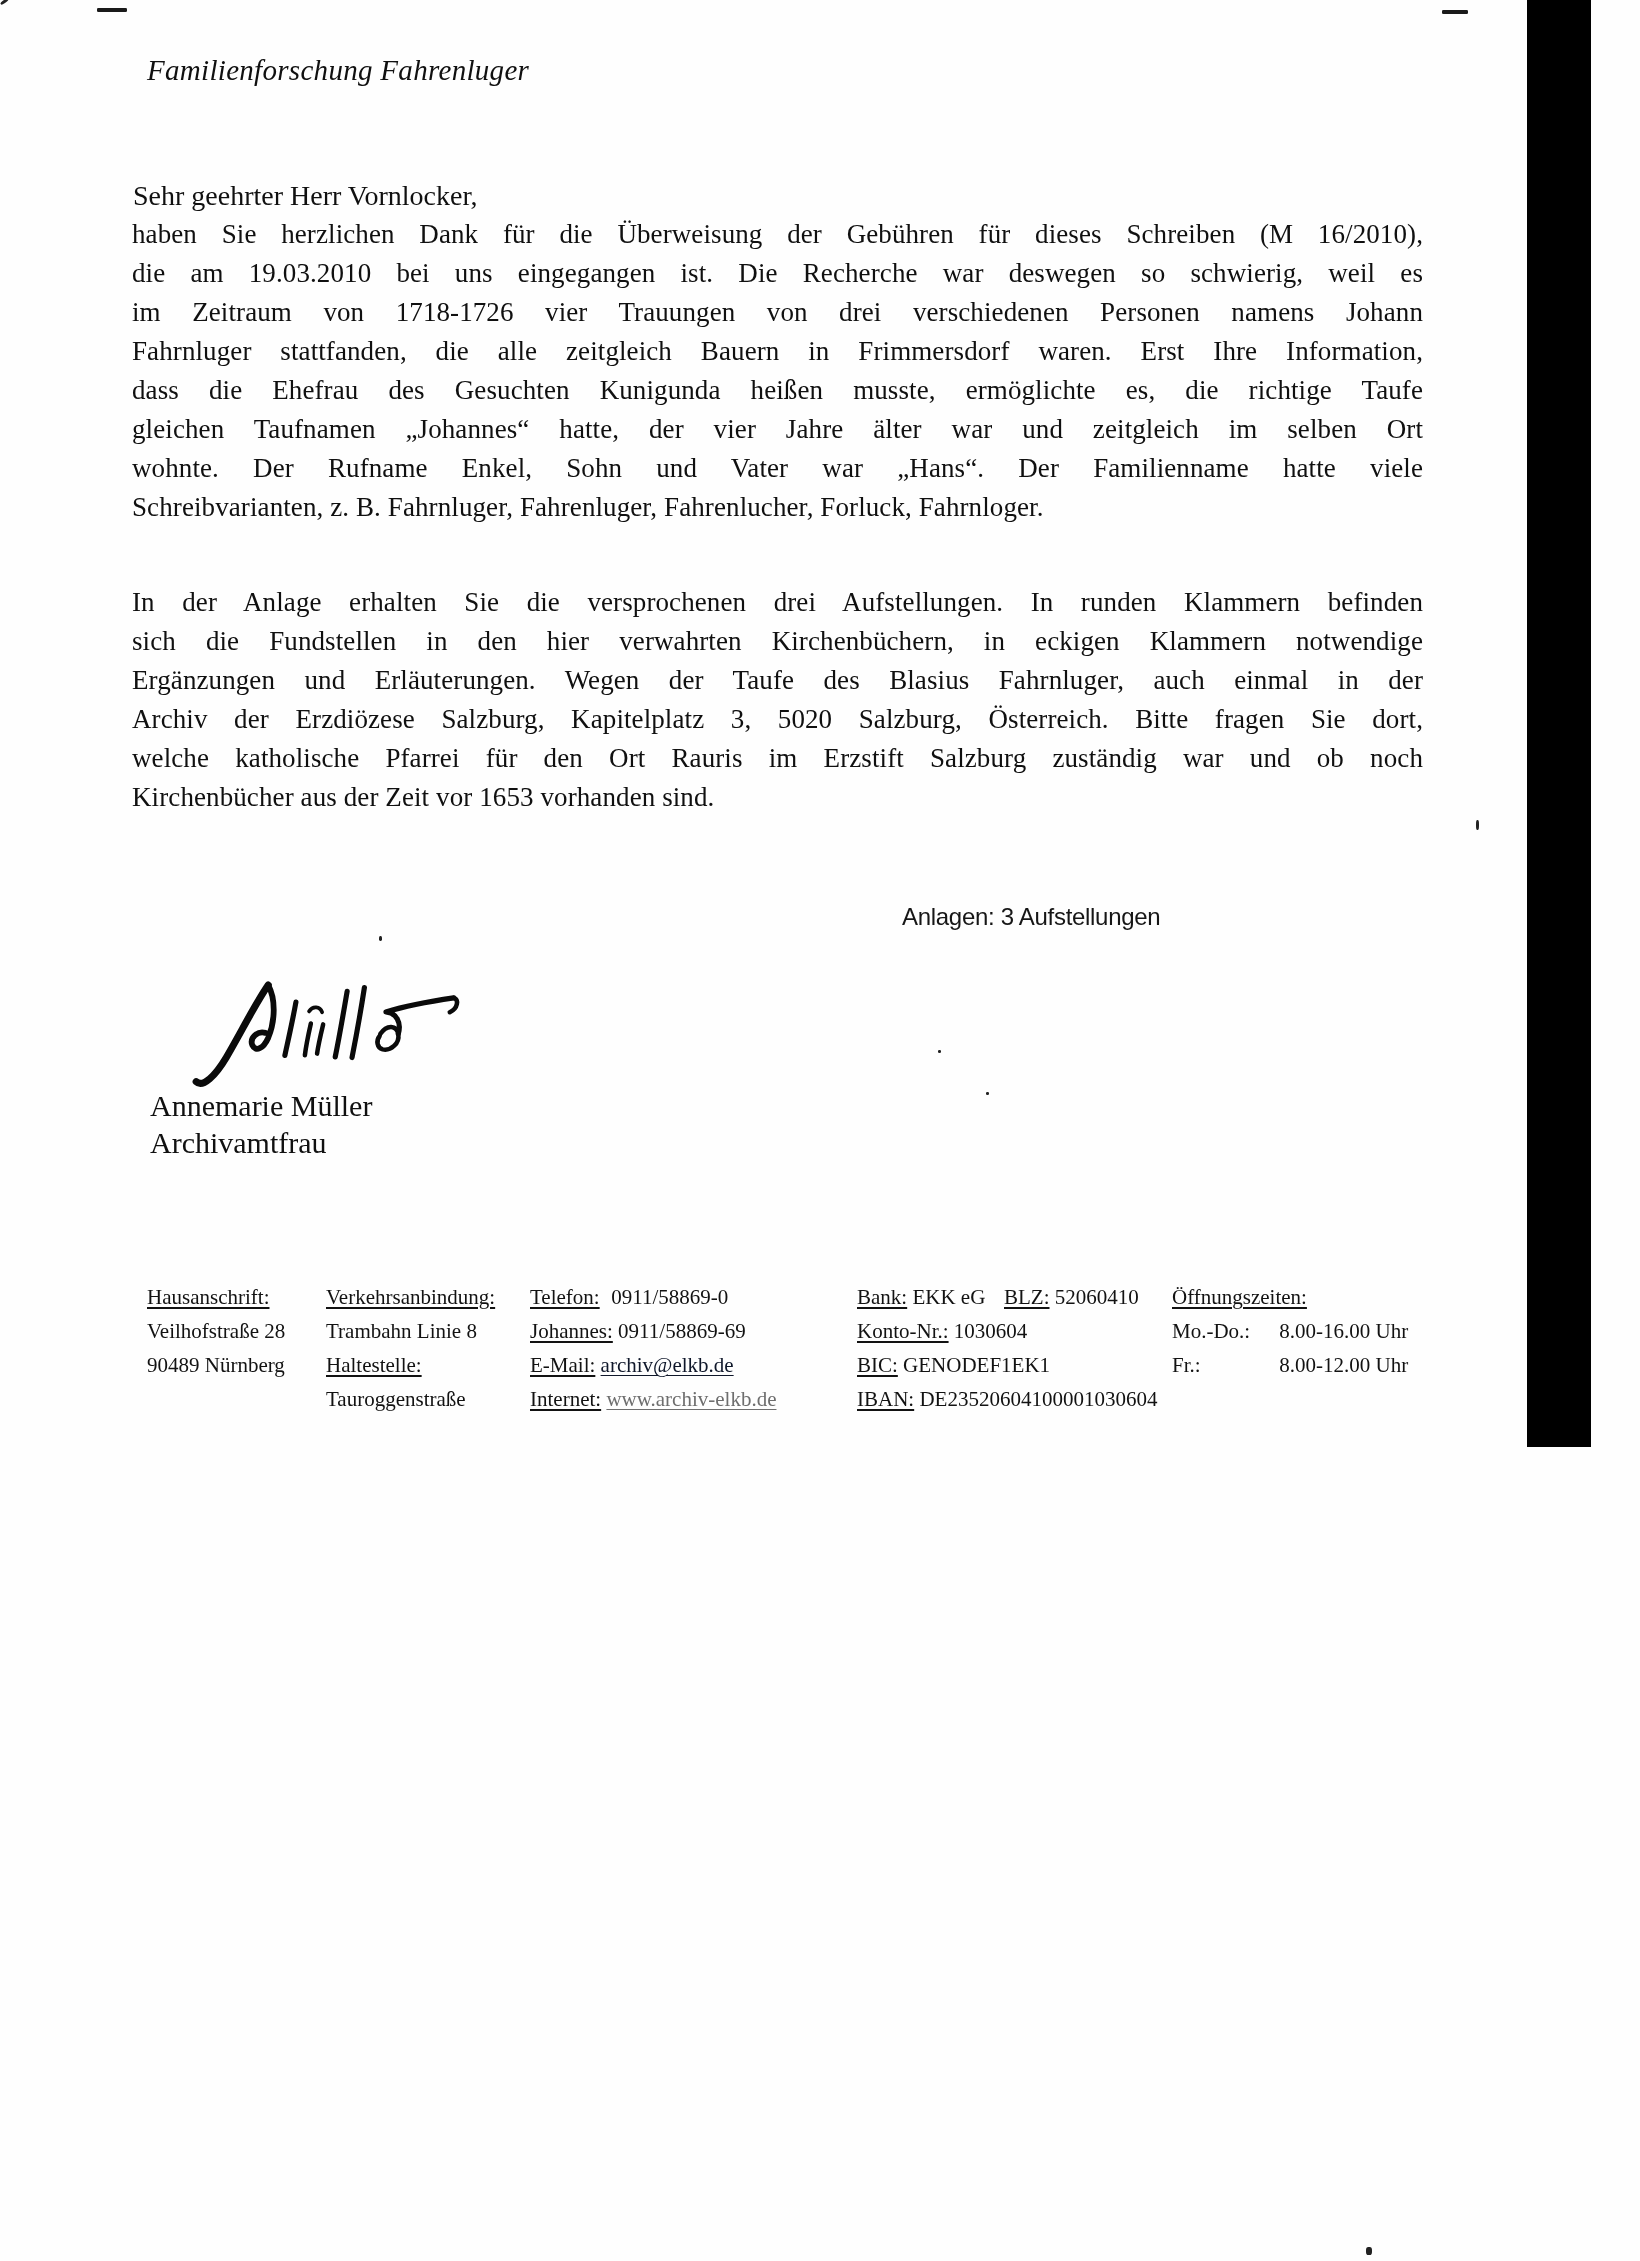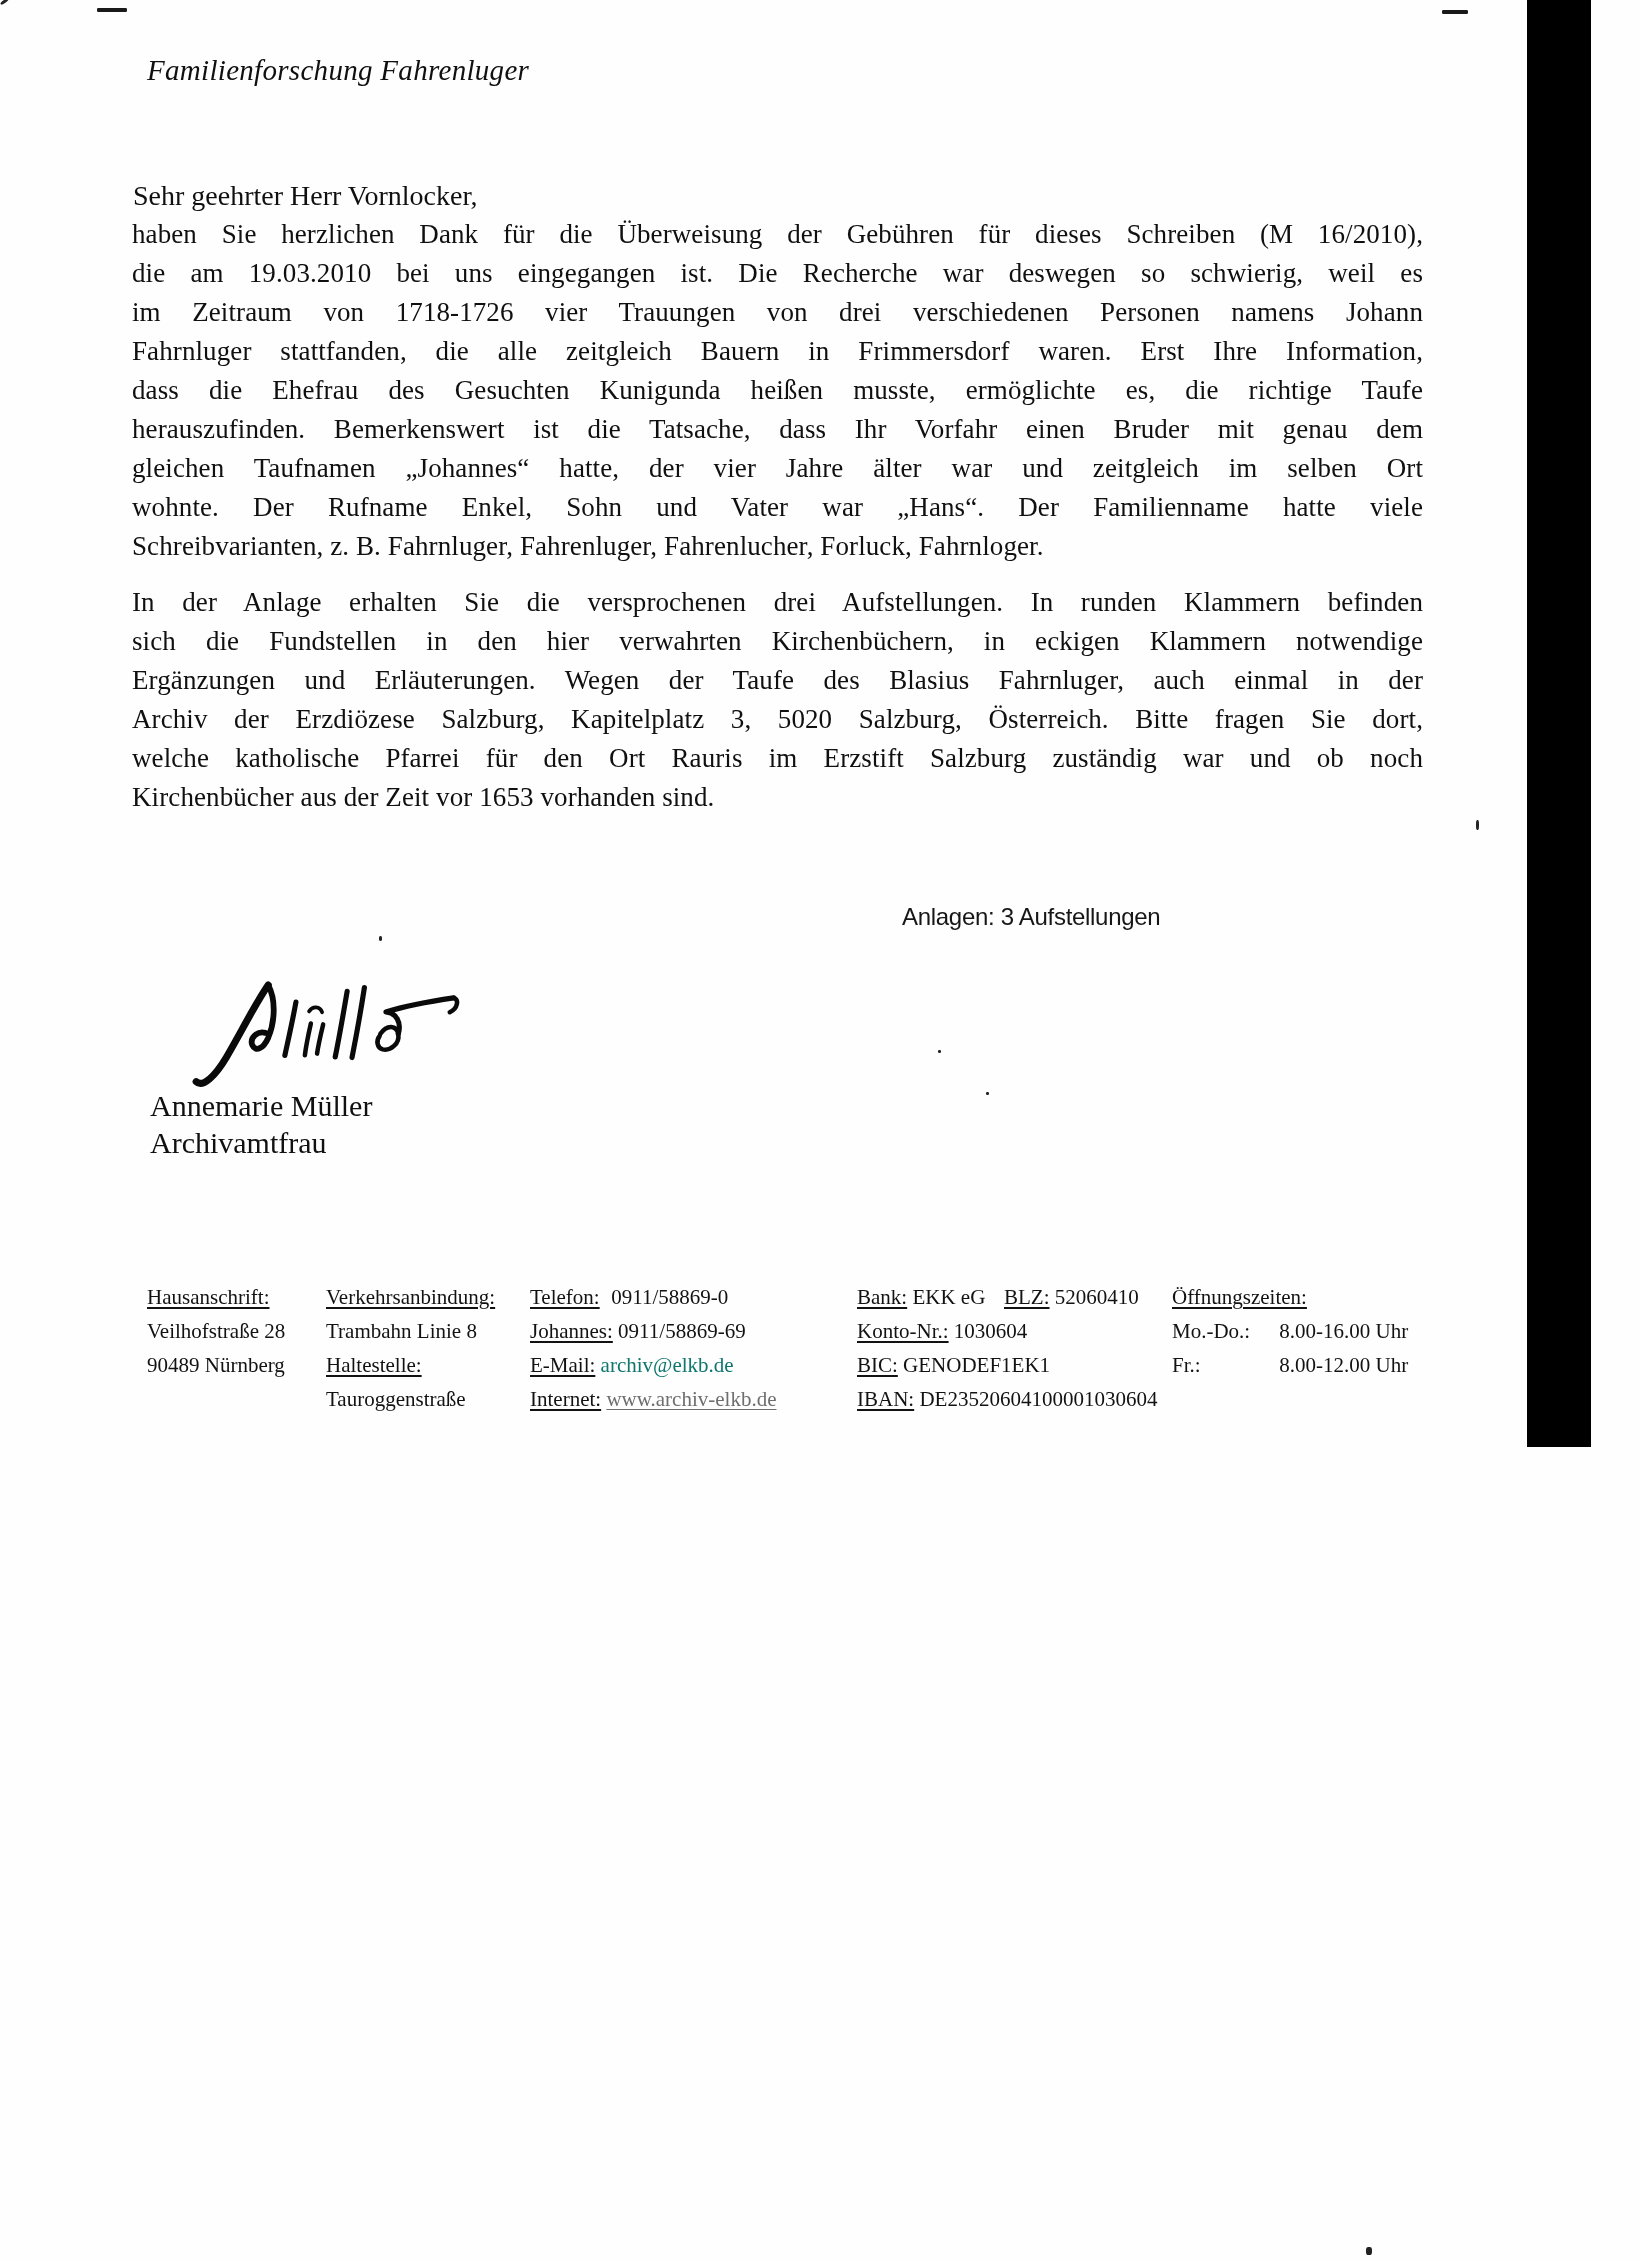--- a/index.html
+++ b/index.html
@@ -60,21 +60,21 @@
   .fcol3{left:530px;}
   .fcol4{left:857px;}
   .fcol5{left:1172px;}
   .u{text-decoration:underline;text-decoration-thickness:1.6px;text-underline-offset:3.2px;}
   .lbl{display:inline-block;}
   .fcol3 .lbl{min-width:76px;}
   .fcol5 .lbl{min-width:102px;}
   .frow{position:relative;white-space:nowrap;}
   .blz-group{position:absolute;left:147px;top:0;white-space:nowrap;}
   .weblink{color:#6e6e6e;text-decoration:underline;text-decoration-thickness:1.3px;text-underline-offset:2.6px;}
-  .maillink{text-decoration-thickness:1.3px;text-underline-offset:2.6px;color:#0f766e;}
+  .maillink{text-decoration:underline;text-decoration-thickness:1.3px;text-underline-offset:2.6px;color:#0f172a;}
 </style>
 </head>
 <body>
 
 <div class="page">
 
   <div class="scan-bar"></div>
   <div class="dash tl"></div>
   <div class="dash tr"></div>
   <div class="speck corner"></div>
@@ -87,21 +87,20 @@
   <div class="letterhead">Familienforschung Fahrenluger</div>
 
   <div class="salutation">Sehr geehrter Herr Vornlocker,</div>
 
   <div class="bodyblock p1">
     <div class="line">haben Sie herzlichen Dank für die Überweisung der Gebühren für dieses Schreiben (M 16/2010),</div>
     <div class="line">die am 19.03.2010 bei uns eingegangen ist. Die Recherche war deswegen so schwierig, weil es</div>
     <div class="line">im Zeitraum von 1718-1726 vier Trauungen von drei verschiedenen Personen namens Johann</div>
     <div class="line">Fahrnluger stattfanden, die alle zeitgleich Bauern in Frimmersdorf waren. Erst Ihre Information,</div>
     <div class="line">dass die Ehefrau des Gesuchten Kunigunda heißen musste, ermöglichte es, die richtige Taufe</div>
-    <div class="line">herauszufinden. Bemerkenswert ist die Tatsache, dass Ihr Vorfahr einen Bruder mit genau dem</div>
     <div class="line">gleichen Taufnamen „Johannes“ hatte, der vier Jahre älter war und zeitgleich im selben Ort</div>
     <div class="line">wohnte. Der Rufname Enkel, Sohn und Vater war „Hans“. Der Familienname hatte viele</div>
     <div class="line last">Schreibvarianten, z. B. Fahrnluger, Fahrenluger, Fahrenlucher, Forluck, Fahrnloger.</div>
   </div>
 
   <div class="bodyblock p2">
     <div class="line">In der Anlage erhalten Sie die versprochenen drei Aufstellungen. In runden Klammern befinden</div>
     <div class="line">sich die Fundstellen in den hier verwahrten Kirchenbüchern, in eckigen Klammern notwendige</div>
     <div class="line">Ergänzungen und Erläuterungen. Wegen der Taufe des Blasius Fahrnluger, auch einmal in der</div>
     <div class="line">Archiv der Erzdiözese Salzburg, Kapitelplatz 3, 5020 Salzburg, Österreich. Bitte fragen Sie dort,</div>

